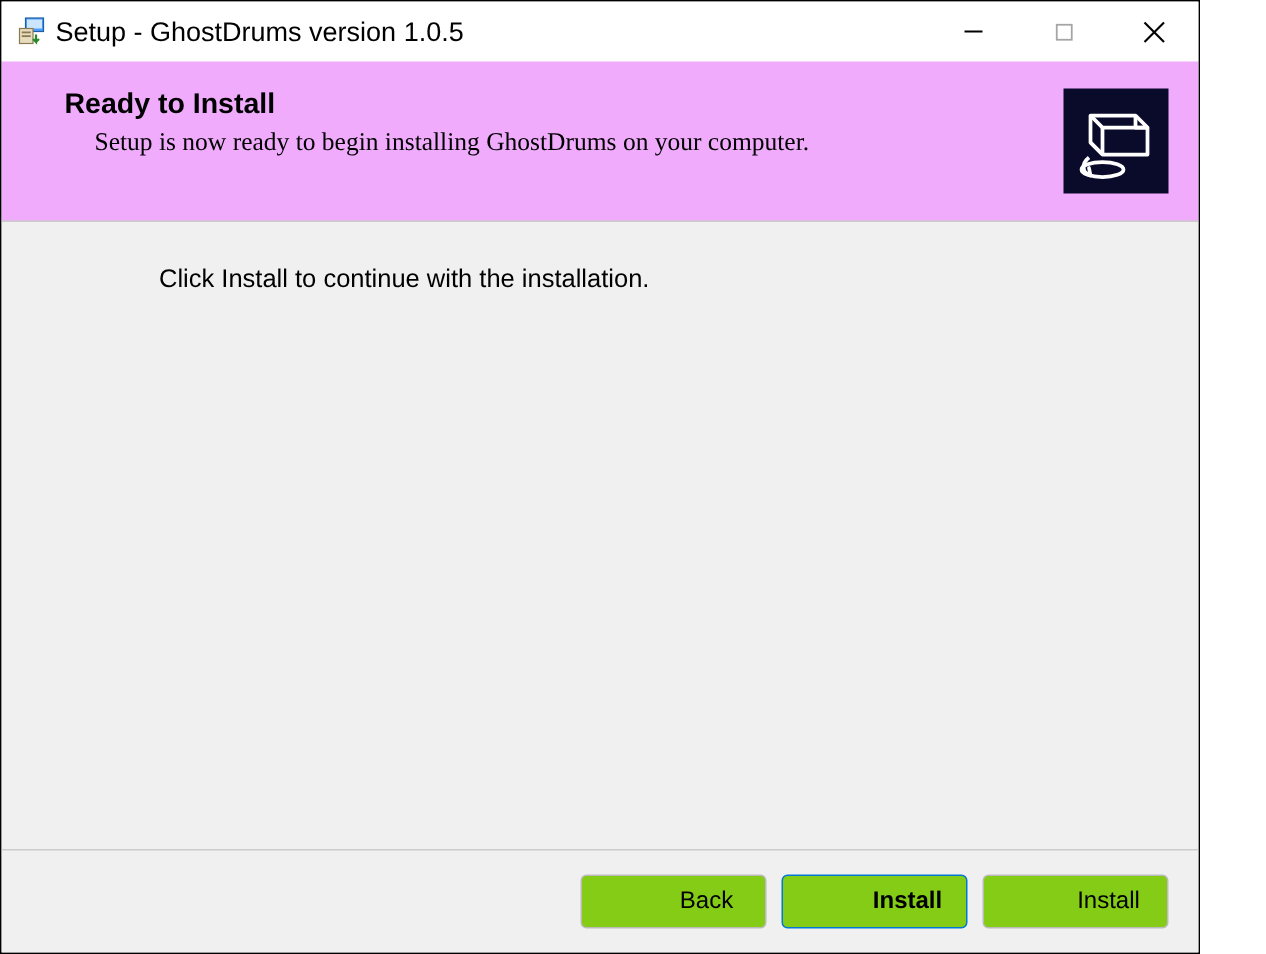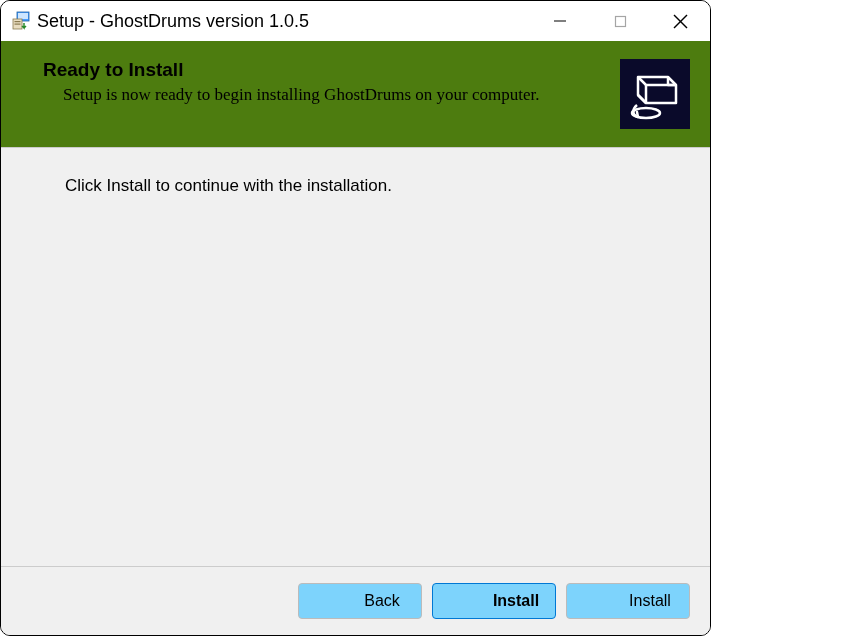--- a/index.html
+++ b/index.html
@@ -8,24 +8,24 @@
       padding: 0;
     }
     body {
       font-family: "Segoe UI", Tahoma, sans-serif;
       background: #fff;
       width: 844px;
       height: 636px;
       overflow: hidden;
     }
     .window {
-      width: 711px;
+      width: 800px;
       height: 636px;
       border: 1px solid #000;
-      border-radius: 10px;
+      border-radius: 0;
       display: flex;
       flex-direction: column;
       overflow: hidden;
       background: #fff;
     }
     .titlebar {
       height: 40px;
       display: flex;
       align-items: center;
       padding-left: 10px;
@@ -55,21 +55,21 @@
       display: flex;
       align-items: center;
       justify-content: center;
       cursor: pointer;
     }
     .win-ctrl.disabled {
       opacity: 0.35;
       cursor: default;
     }
     .header-panel {
-      background: #4d7c0f;
+      background: #f0abfc;
       padding: 18px 20px 18px 42px;
       display: flex;
       align-items: flex-start;
       border-bottom: 1px solid #ccc;
     }
     .header-text {
       flex: 1;
     }
     .header-title {
       font-size: 19px;
@@ -93,33 +93,34 @@
       margin-left: 20px;
     }
     .content {
       flex: 1;
       background: #f0f0f0;
       padding: 28px 20px 20px 64px;
     }
     .content-text {
       font-size: 17px;
       color: #000;
+      margin-left: 41px;
     }
     .footer {
       background: #f0f0f0;
       border-top: 1px solid #ccc;
       padding: 16px 20px;
       display: flex;
       justify-content: flex-end;
       gap: 10px;
     }
     .btn {
       min-width: 124px;
       height: 36px;
-      background: #7dd3fc;
+      background: #84cc16;
       border: 1px solid #bbb;
       border-radius: 4px;
       font-size: 16px;
       color: #000;
       cursor: pointer;
       display: flex;
       align-items: center;
       justify-content: center;
       font-family: inherit;
       padding-left: 44px;

